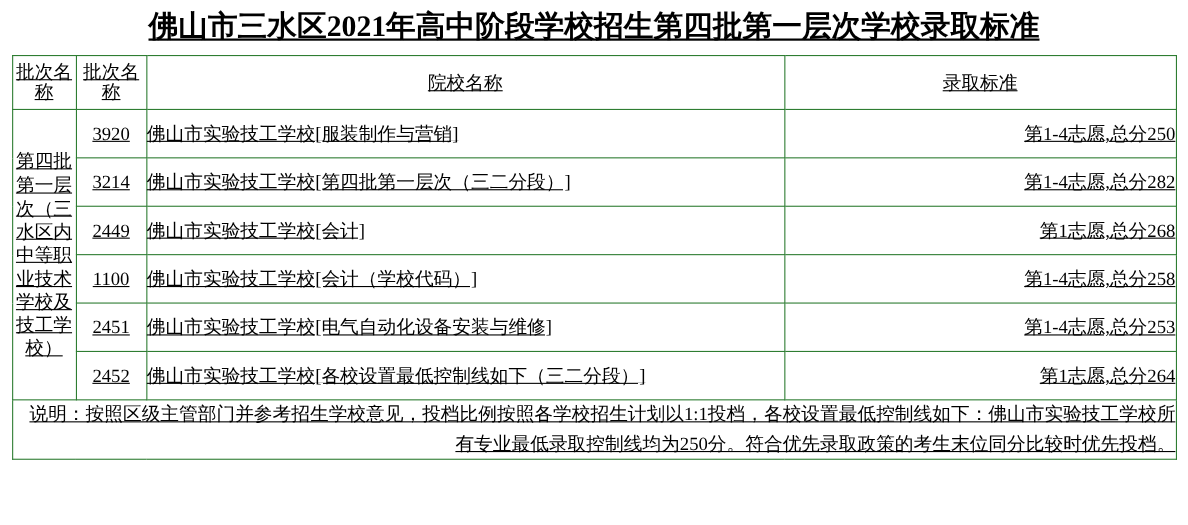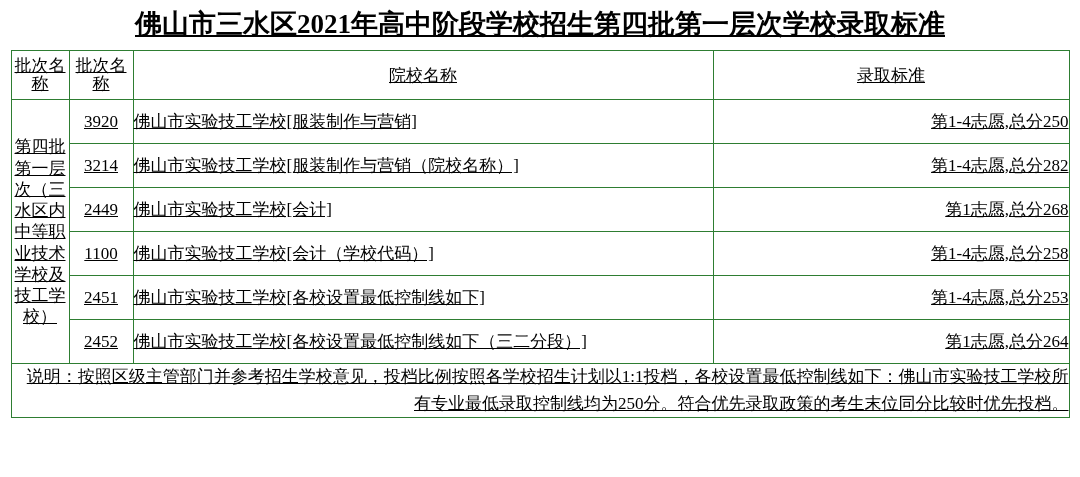--- a/index.html
+++ b/index.html
@@ -121,36 +121,36 @@
     </thead>
     <tbody>
       <tr>
         <td class="batch-cell" rowspan="6">第四批第一层次（三水区内中等职业技术学校及技工学校）</td>
         <td class="code">3920</td>
         <td class="school">佛山市实验技工学校[服装制作与营销]</td>
         <td class="standard">第1-4志愿,总分250</td>
       </tr>
       <tr>
         <td class="code">3214</td>
-        <td class="school">佛山市实验技工学校[服装制作与营销（院校名称）]</td>
+        <td class="school">佛山市实验技工学校[第四批第一层次（三二分段）]</td>
         <td class="standard">第1-4志愿,总分282</td>
       </tr>
       <tr>
         <td class="code">2449</td>
         <td class="school">佛山市实验技工学校[会计]</td>
         <td class="standard">第1志愿,总分268</td>
       </tr>
       <tr>
         <td class="code">1100</td>
         <td class="school">佛山市实验技工学校[会计（学校代码）]</td>
         <td class="standard">第1-4志愿,总分258</td>
       </tr>
       <tr>
         <td class="code">2451</td>
-        <td class="school">佛山市实验技工学校[各校设置最低控制线如下]</td>
+        <td class="school">佛山市实验技工学校[电气自动化设备安装与维修]</td>
         <td class="standard">第1-4志愿,总分253</td>
       </tr>
       <tr>
         <td class="code">2452</td>
         <td class="school">佛山市实验技工学校[各校设置最低控制线如下（三二分段）]</td>
         <td class="standard">第1志愿,总分264</td>
       </tr>
       <tr class="note-row">
         <td colspan="4">
           <p>说明：按照区级主管部门并参考招生学校意见，投档比例按照各学校招生计划以1:1投档，各校设置最低控制线如下：佛山市实验技工学校所有专业最低录取控制线均为250分。符合优先录取政策的考生末位同分比较时优先投档。</p>

